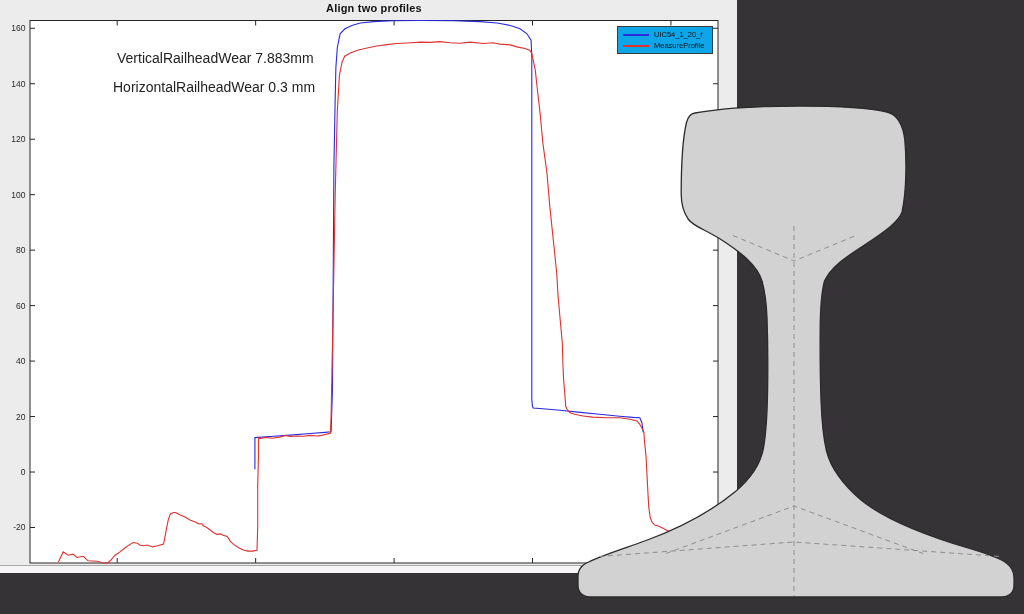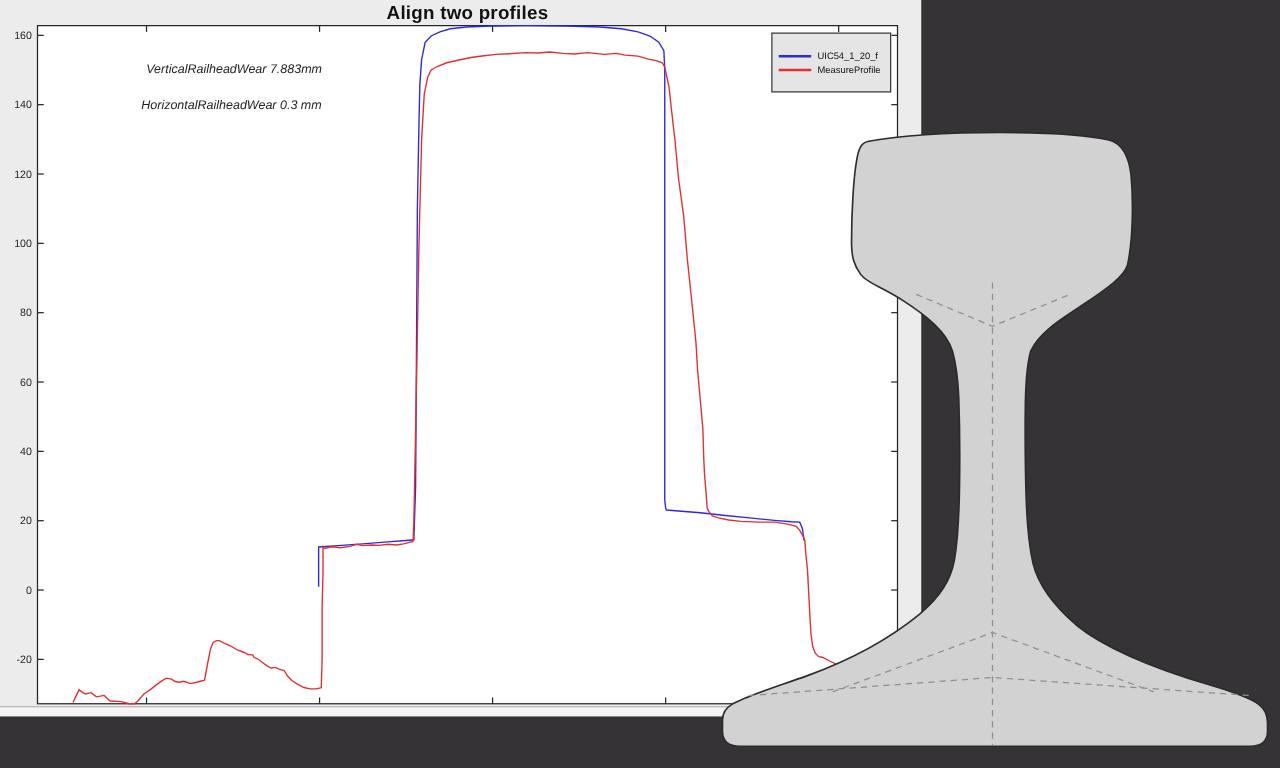--- a/index.html
+++ b/index.html
@@ -2,26 +2,26 @@
 <html><head>
 <meta charset="utf-8">
 <style>
   html,body{margin:0;padding:0;background:#363336;font-family:"Liberation Sans",sans-serif;}
   .stage{position:relative;width:1024px;height:614px;background:#363336;overflow:hidden;}
   .figure{position:absolute;left:0;top:0;width:737px;height:573px;background:#ececec;}
   .fig-bottom-line{position:absolute;left:0;top:565px;width:737px;height:1px;background:#a8a8a8;}
   .fig-bottom-strip{position:absolute;left:0;top:566px;width:737px;height:7px;background:#f5f5f5;}
   .plot-svg{position:absolute;left:0;top:0;width:1024px;height:614px;}
   .chart-title{position:absolute;left:30px;top:2px;width:688px;text-align:center;
-    font-size:15px;font-weight:bold;color:#111;letter-spacing:0.2px;}
-  .annotation{position:absolute;font-size:10px;color:#222;white-space:nowrap;font-style:italic;}
+    font-size:11px;font-weight:bold;color:#111;letter-spacing:0.2px;}
+  .annotation{position:absolute;font-size:14px;color:#222;white-space:nowrap;}
   .ann-1{left:117px;top:50px;}
   .ann-2{left:113px;top:79px;}
-  .legend{position:absolute;left:617px;top:26px;width:94px;background:#e5e5e5;
-    border:1px solid #3c3c3c;padding:12px 0;z-index:3;}
+  .legend{position:absolute;left:617px;top:26px;width:94px;background:#0ea5e9;
+    border:1px solid #3c3c3c;padding:2px 0;z-index:3;}
   .legend-row{display:flex;align-items:center;height:11px;padding-left:5px;}
   .legend-swatch{width:26px;height:2px;margin-right:5px;flex:0 0 auto;}
   .legend-label{font-size:7.5px;color:#111;white-space:nowrap;}
   text.ytick-label{font-size:8.5px;fill:#262626;font-family:"Liberation Sans",sans-serif;}
 </style>
 </head>
 <body>
 
 <div class="stage">
 

